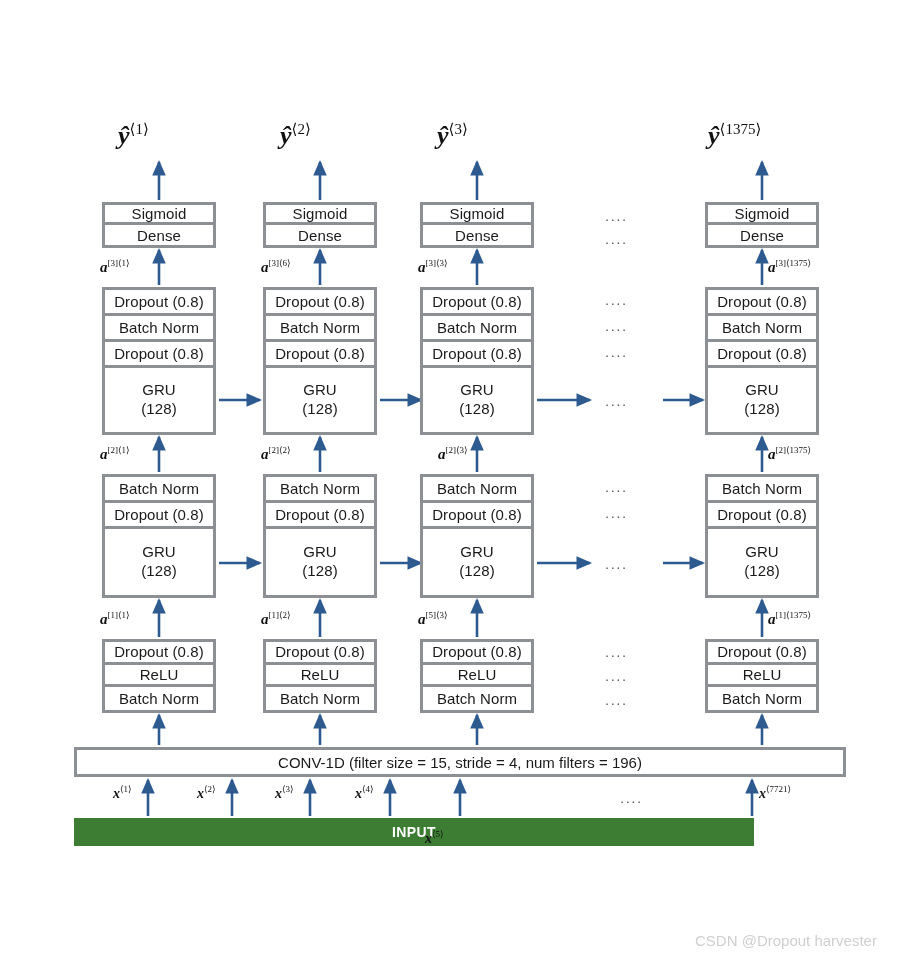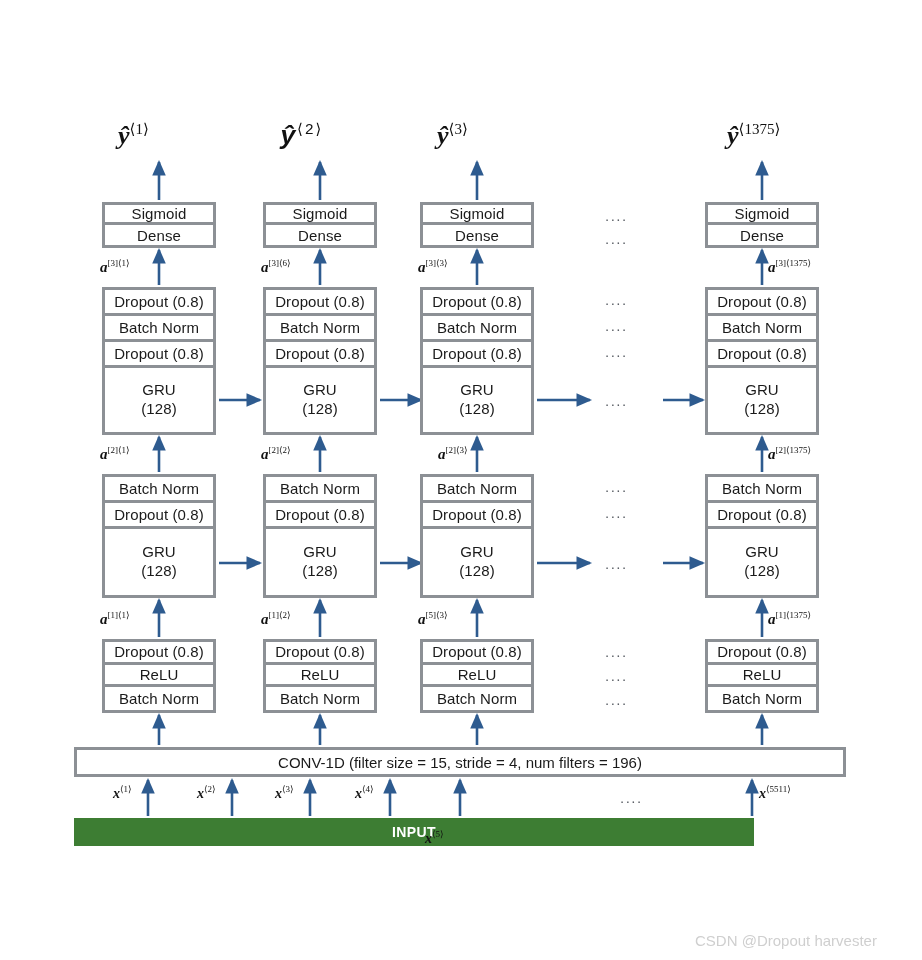--- a/index.html
+++ b/index.html
@@ -287,27 +287,27 @@
     <span>CONV-1D (filter size = 15, stride = 4, num filters = 196)</span>
   </div>
 
   <div class="bar-input" style="left:74px; top:818px; width:680px; height:28px; background:#3d7d33;justify-content:center;">
     <span>INPUT</span>
   </div>
 
   <div class="lbl lbl-y" style="left:118px; top:120px;">
     <span>ŷ</span><sup>⟨1⟩</sup>
   </div>
-  <div class="lbl lbl-y" style="left:280px; top:120px;font-family:Liberation Mono, monospace;">
+  <div class="lbl lbl-y" style="left:280px; top:120px;">
     <span>ŷ</span><sup>⟨2⟩</sup>
   </div>
   <div class="lbl lbl-y" style="left:437px; top:120px;">
     <span>ŷ</span><sup>⟨3⟩</sup>
   </div>
-  <div class="lbl lbl-y" style="left:708px; top:120px;margin-left:19px;">
+  <div class="lbl lbl-y" style="left:708px; top:120px;">
     <span>ŷ</span><sup>⟨1375⟩</sup>
   </div>
 
   <div class="lbl lbl-a" style="left:100px; top:258px;">
     <span>a</span><sup>[3]⟨1⟩</sup>
   </div>
   <div class="lbl lbl-a" style="left:261px; top:258px;">
     <span>a</span><sup>[3]⟨6⟩</sup>
   </div>
   <div class="lbl lbl-a" style="left:418px; top:258px;">
@@ -352,21 +352,21 @@
   <div class="lbl lbl-x" style="left:275px; top:784px;">
     <span>x</span><sup>⟨3⟩</sup>
   </div>
   <div class="lbl lbl-x" style="left:355px; top:784px;">
     <span>x</span><sup>⟨4⟩</sup>
   </div>
   <div class="lbl lbl-x" style="left:425px; top:788px;margin-top:41px;">
     <span>x</span><sup>⟨5⟩</sup>
   </div>
   <div class="lbl lbl-x" style="left:759px; top:784px;">
-    <span>x</span><sup>⟨5511⟩</sup>
+    <span>x</span><sup>⟨7721⟩</sup>
   </div>
 
   <div class="ellipsis" style="left:605px; top:207px;">....</div>
   <div class="ellipsis" style="left:605px; top:230px;">....</div>
   <div class="ellipsis" style="left:605px; top:291px;">....</div>
   <div class="ellipsis" style="left:605px; top:317px;">....</div>
   <div class="ellipsis" style="left:605px; top:343px;">....</div>
   <div class="ellipsis" style="left:605px; top:392px;">....</div>
   <div class="ellipsis" style="left:605px; top:478px;">....</div>
   <div class="ellipsis" style="left:605px; top:504px;">....</div>

